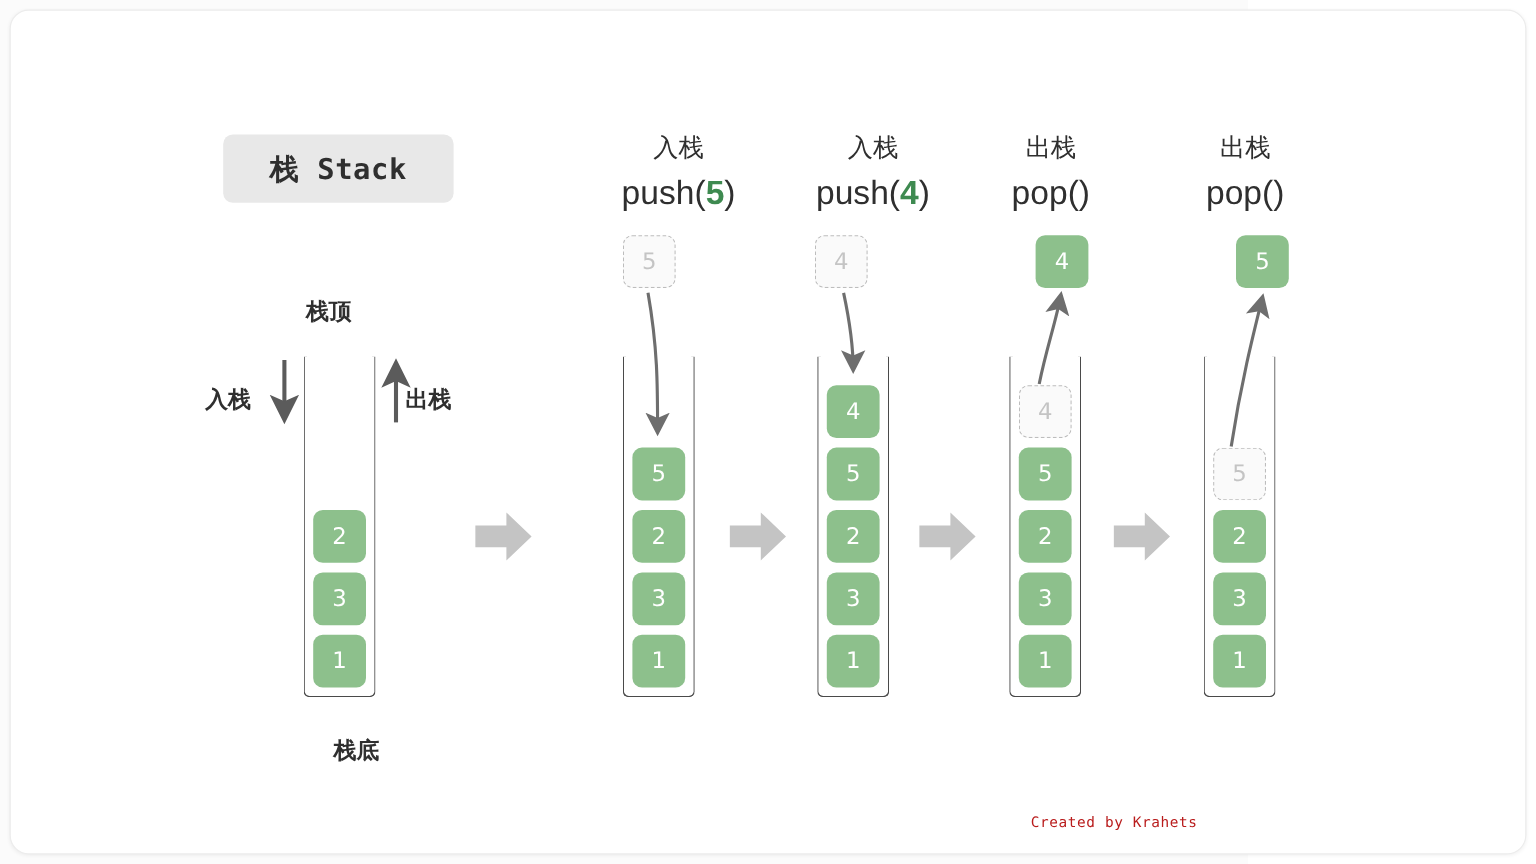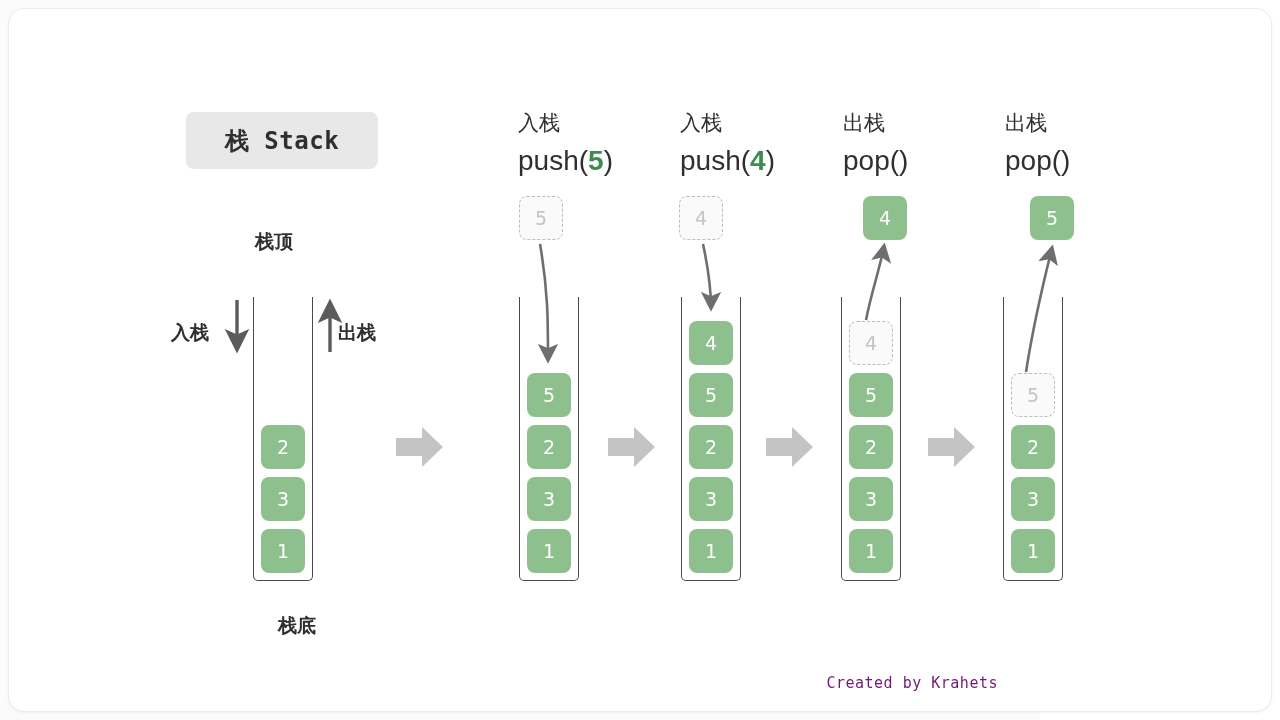--- a/index.html
+++ b/index.html
@@ -12,20 +12,21 @@
     height: 720px;
     font-family: "DejaVu Sans", "Liberation Sans", sans-serif;
     overflow: hidden;
   }
 
   #canvas {
     position: relative;
     width: 1040px;
     height: 720px;
     background: #fbfbfb;
+    text-align: center;
   }
 
   
   .card {
     position: absolute;
     left: 8px;
     top: 8px;
     width: 1264px;
     height: 704px;
     box-sizing: border-box;
@@ -56,21 +57,21 @@
 
   
   .lbl {
     position: absolute;
     font-family: "DejaVu Sans", "Liberation Sans", sans-serif;
     font-size: 19px;
     font-weight: bold;
     color: #2f2f2f;
     white-space: nowrap;
   }
-  .lbl-top   { left: 255px; top: 229px; }
+  .lbl-top   { left: 255px; top: 247px; }
   .lbl-bot   { left: 255px; top: 613px; margin-left: 23px; }
   .lbl-push  { left: 171px; top: 320px; }
   .lbl-pop   { left: 338px; top: 320px; }
 
   
   .op-caption {
     position: absolute;
     font-size: 21px;
     color: #2f2f2f;
     white-space: nowrap;
@@ -143,22 +144,22 @@
     height: 720px;
     pointer-events: none;
   }
 
   
   .watermark {
     position: absolute;
     right: 42px;
     bottom: 28px;
     font-family: "DejaVu Sans Mono", "Liberation Mono", monospace;
-    font-size: 15px;
-    color: #701a75;
+    font-size: 12px;
+    color: #b91c1c;
     letter-spacing: 0.5px;
   }
 </style>
 </head>
 <body>
 
 <div id="canvas">
   <div class="card"></div>
 
   <div class="title-pill">栈 Stack</div>

